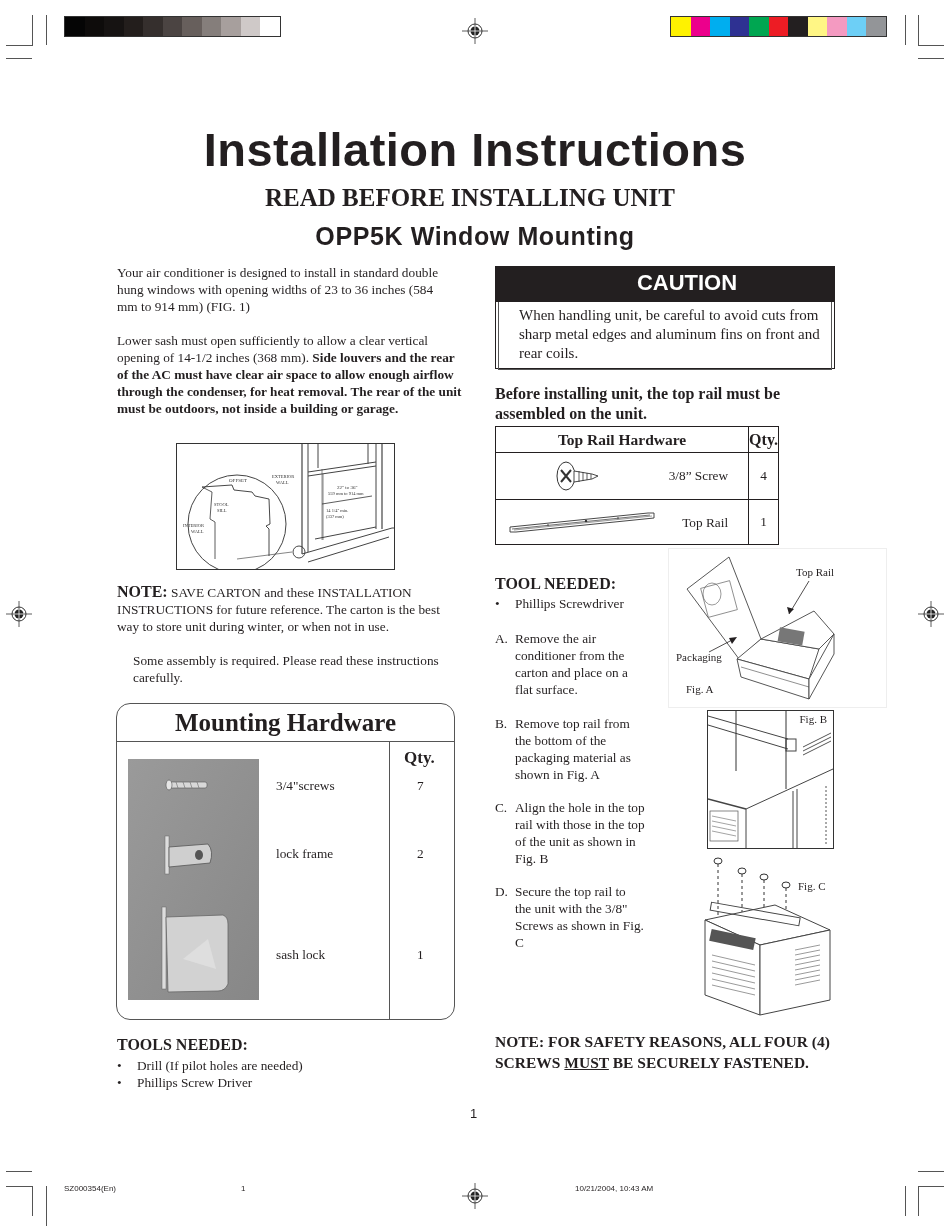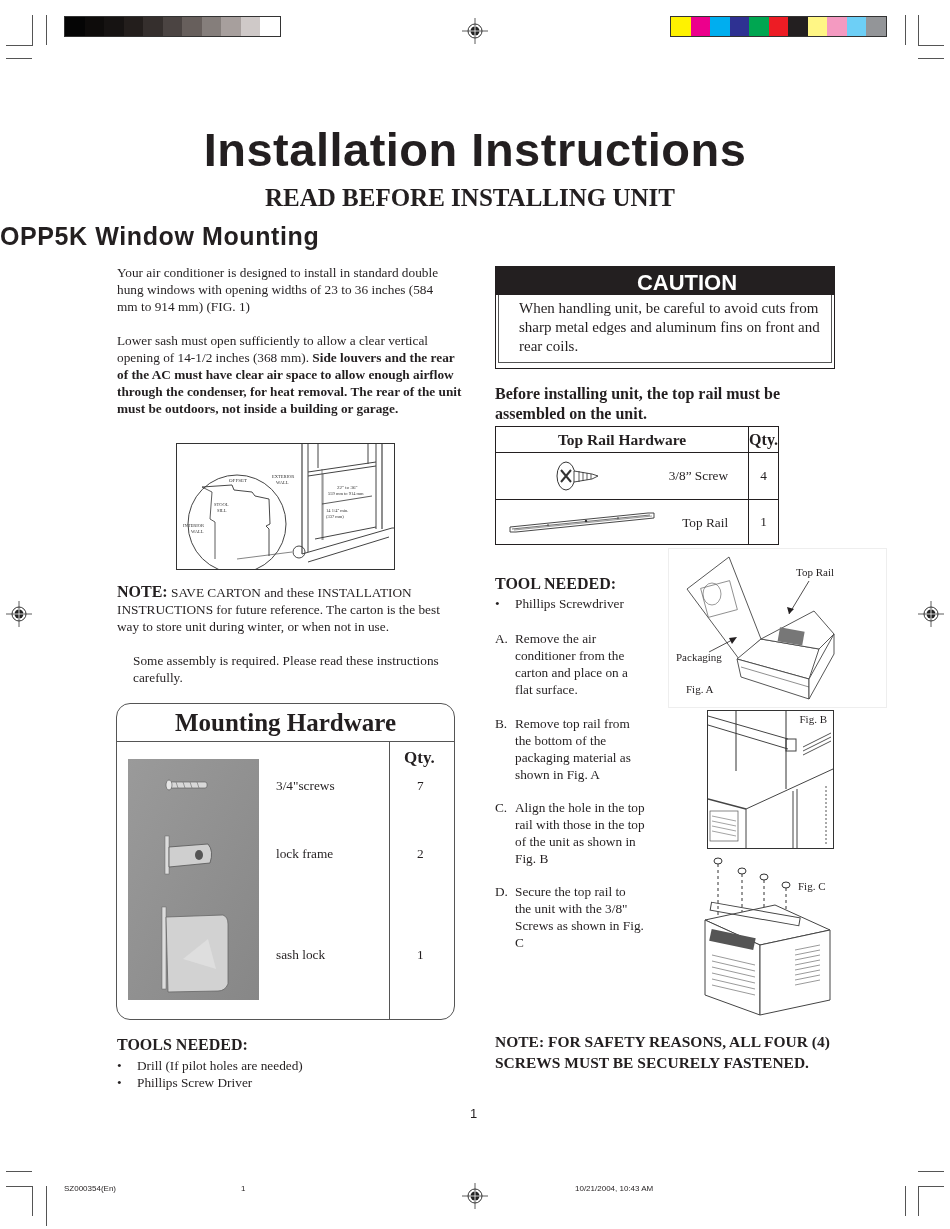--- a/index.html
+++ b/index.html
@@ -13,28 +13,28 @@
     
     .bar { position: absolute; top: 16px; height: 21px; display: flex; border: 1px solid #333; }
     .bar span { display: block; width: 19.5px; height: 100%; }
 
     
     .reg { position: absolute; width: 26px; height: 26px; }
 
     
     .title { left: 0; width: 950px; top: 122px; text-align: center; font-family: "Liberation Sans", "DejaVu Sans", sans-serif; font-weight: bold; font-size: 47px; letter-spacing: 0.5px; color: #231f20; }
     .sub1 { left: 0; width: 940px; top: 184px; text-align: center; font-family: Liberation Serif, serif; font-weight: bold; font-size: 25px; color: #231f20; }
-    .sub2 { left: 0; width: 950px; top: 222px; text-align: left; font-family: "Liberation Sans", "DejaVu Sans", sans-serif; font-weight: bold; font-size: 25px; letter-spacing: 0.6px; color: #231f20; }
+    .sub2 { left: 0; width: 950px; top: 222px; text-align: center; font-family: "Liberation Sans", "DejaVu Sans", sans-serif; font-weight: bold; font-size: 25px; letter-spacing: 0.6px; color: #231f20; }
 
     .body-text { font-size: 13.3px; line-height: 17px; color: #231f20; }
     .bold { font-weight: bold; }
 
     
     .caution { left: 495px; top: 266px; width: 340px; height: 103px; border: 1px solid #231f20; }
-    .caution-head { background: #231f20; color: #fff; text-align: center; font-family: "Liberation Sans", "DejaVu Sans", sans-serif; font-weight: bold; font-size: 22px; height: 28px; line-height: 32px; padding-left: 44px; }
+    .caution-head { background: #231f20; color: #fff; text-align: center; font-family: "Liberation Sans", "DejaVu Sans", sans-serif; font-weight: bold; font-size: 22px; height: 35px; line-height: 32px; padding-left: 44px; }
     .caution-body { margin: 0 2px 0 2px; border: 1px solid #555; border-top: none; height: 68px; padding: 4px 0 0 20px; font-size: 15px; line-height: 19px; }
 
     
     .rail-table { left: 495px; top: 426px; width: 284px; border-collapse: collapse; }
     .rail-table td, .rail-table th { border: 1px solid #231f20; }
 
     
     .mh-box { left: 116px; top: 703px; width: 339px; height: 317px; border: 1px solid #555; border-radius: 14px; }
     .mh-title { position: absolute; left: 0; top: 0; width: 100%; height: 38px; border-bottom: 1px solid #555; text-align: center; font-weight: bold; font-size: 25px; line-height: 38px; }
     .mh-divider { position: absolute; left: 272px; top: 38px; width: 1px; height: 278px; background: #555; }
@@ -398,20 +398,20 @@
       <line x1="95" y1="115" x2="120" y2="110"></line>
         <line x1="95" y1="120" x2="120" y2="115"></line>
       <line x1="95" y1="125" x2="120" y2="120"></line>
         <line x1="95" y1="130" x2="120" y2="125"></line>
     </g>
   </svg>
   <span class="abs fig-label" style="left:98px;top:25px;">Fig. C</span>
 </div>
 
 <p class="abs bold" style="left:495px;top:1032px;width:340px;font-size:15.5px;line-height:20.5px;">
-  <span>NOTE: FOR SAFETY REASONS, ALL FOUR (4) SCREWS </span><span style="margin-top:44px;">MUST</span><span> BE SECURELY FASTENED.</span>
+  <span>NOTE: FOR SAFETY REASONS, ALL FOUR (4) SCREWS </span><span style="text-decoration:underline;margin-top:44px;">MUST</span><span> BE SECURELY FASTENED.</span>
 </p>
 
 <div class="abs" style="left:470px;top:1106px;font-family:'Liberation Sans', sans-serif;font-size:13px;">1</div>
 
 <div class="abs footer-txt" style="left:64px;top:1184px;">SZ000354(En)</div>
 <div class="abs footer-txt" style="left:241px;top:1184px;">1</div>
 <div class="abs footer-txt" style="left:575px;top:1184px;">10/21/2004, 10:43 AM</div>
 
 </body></html>

